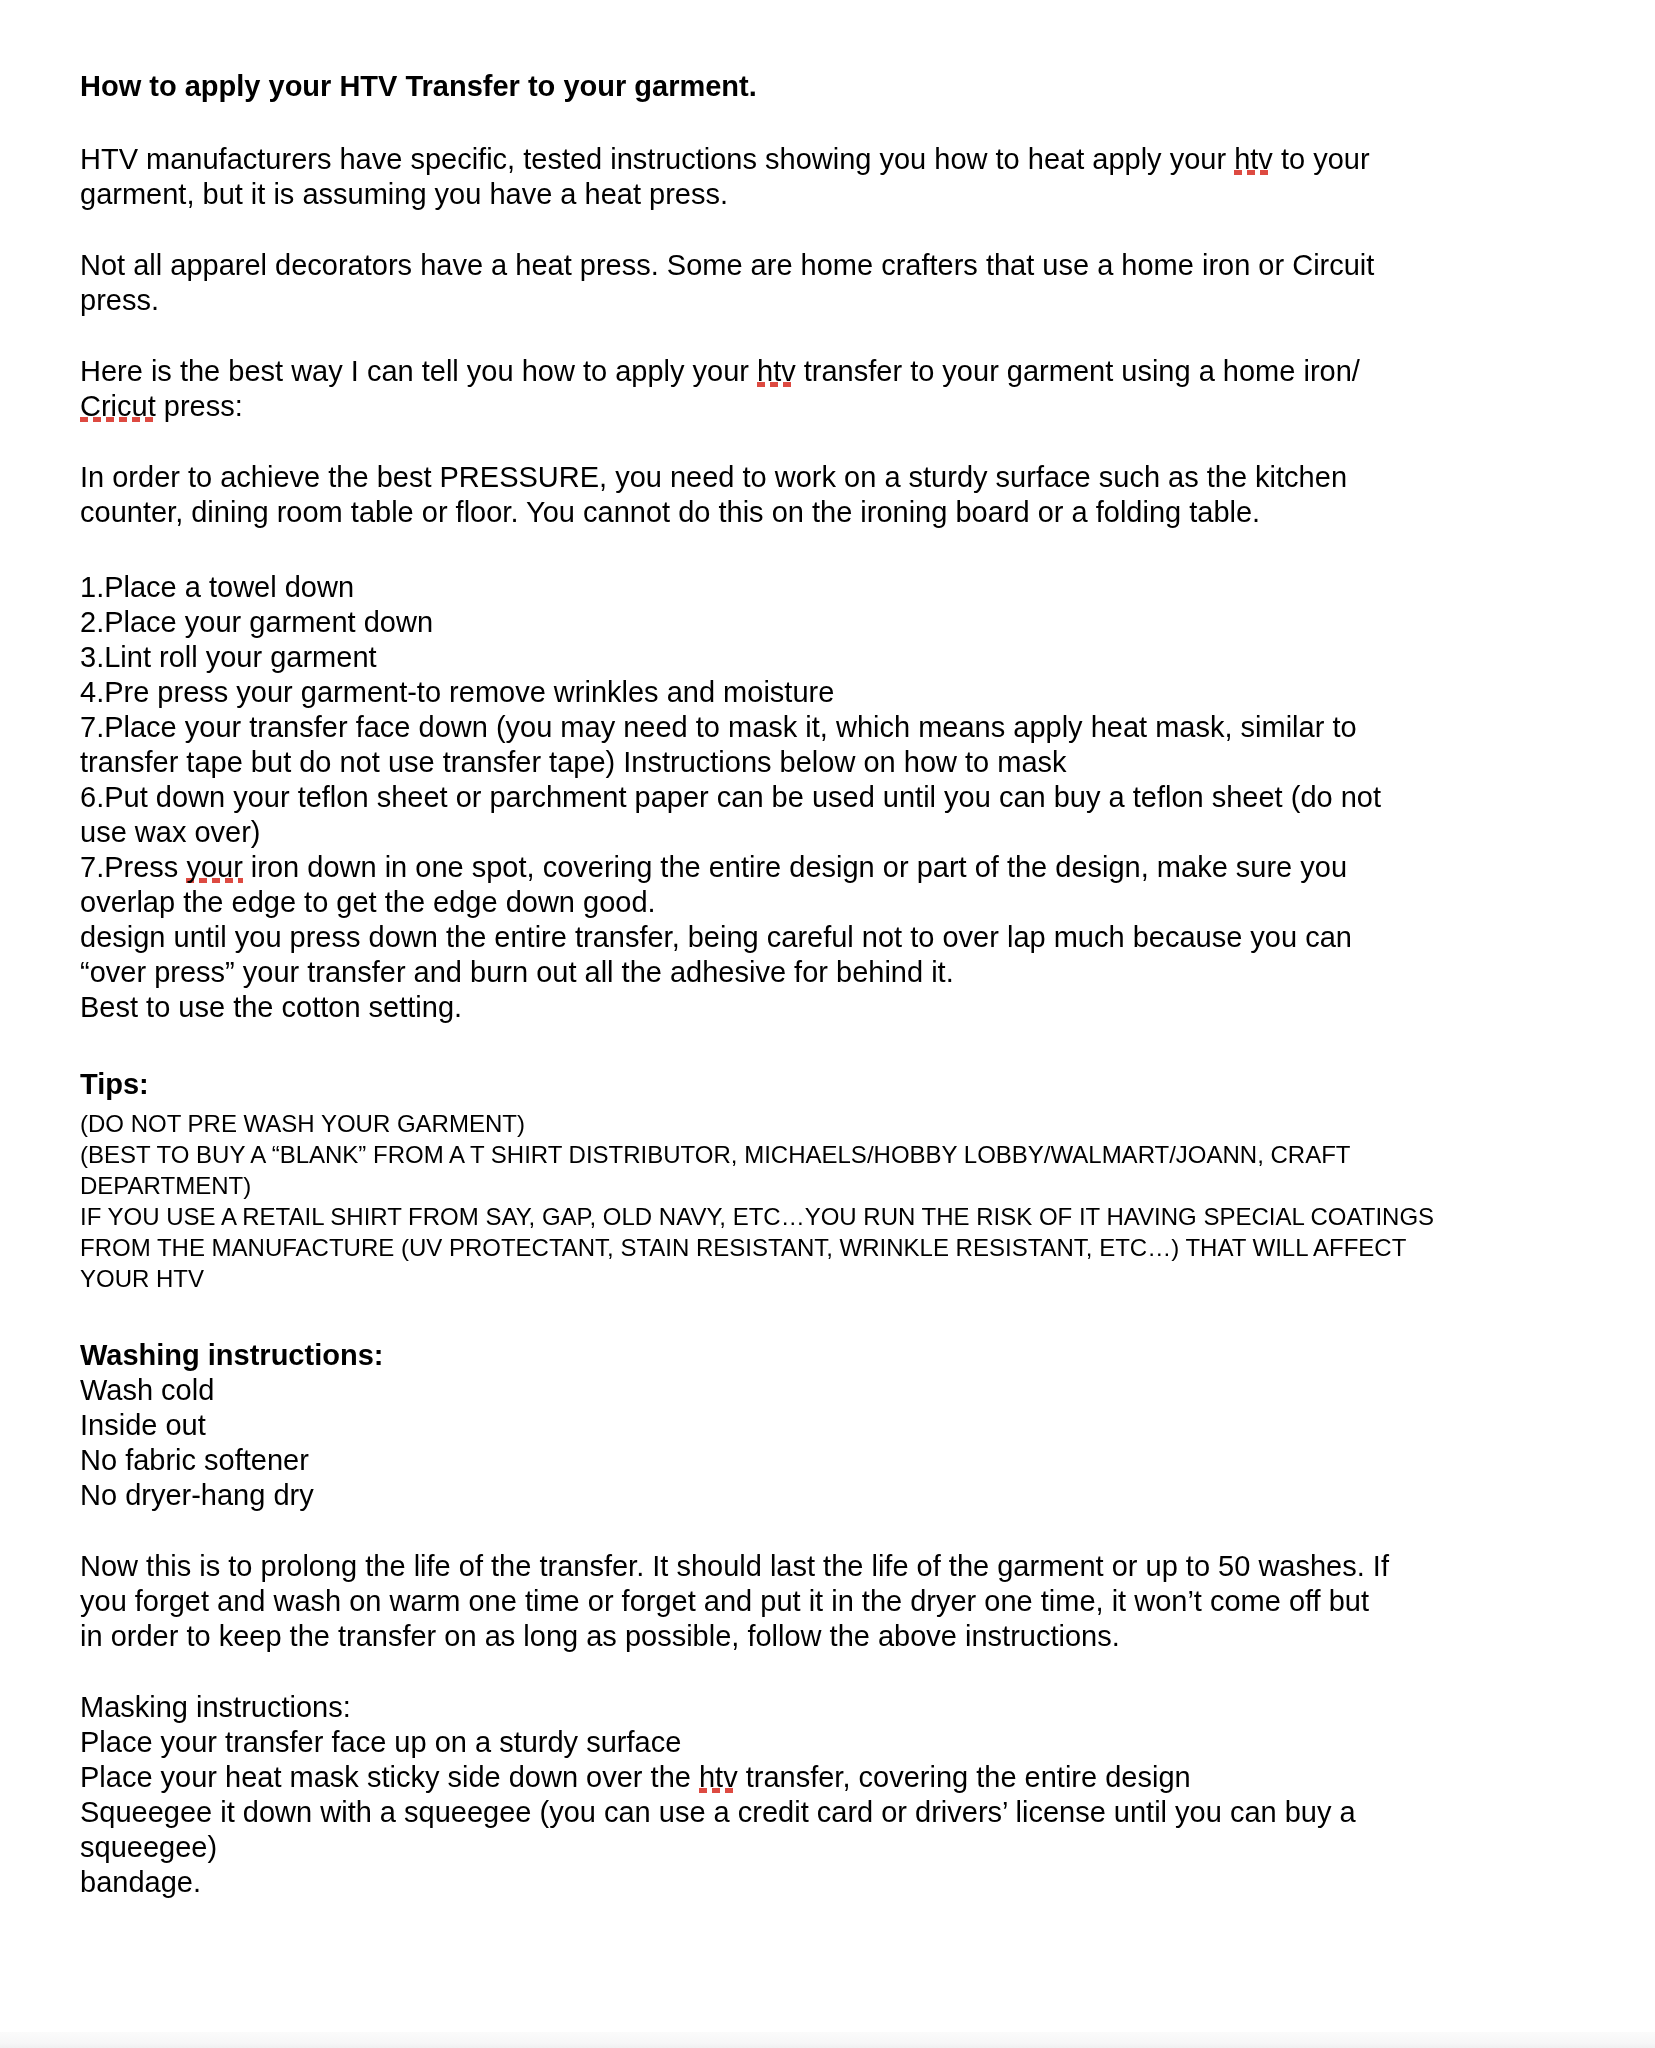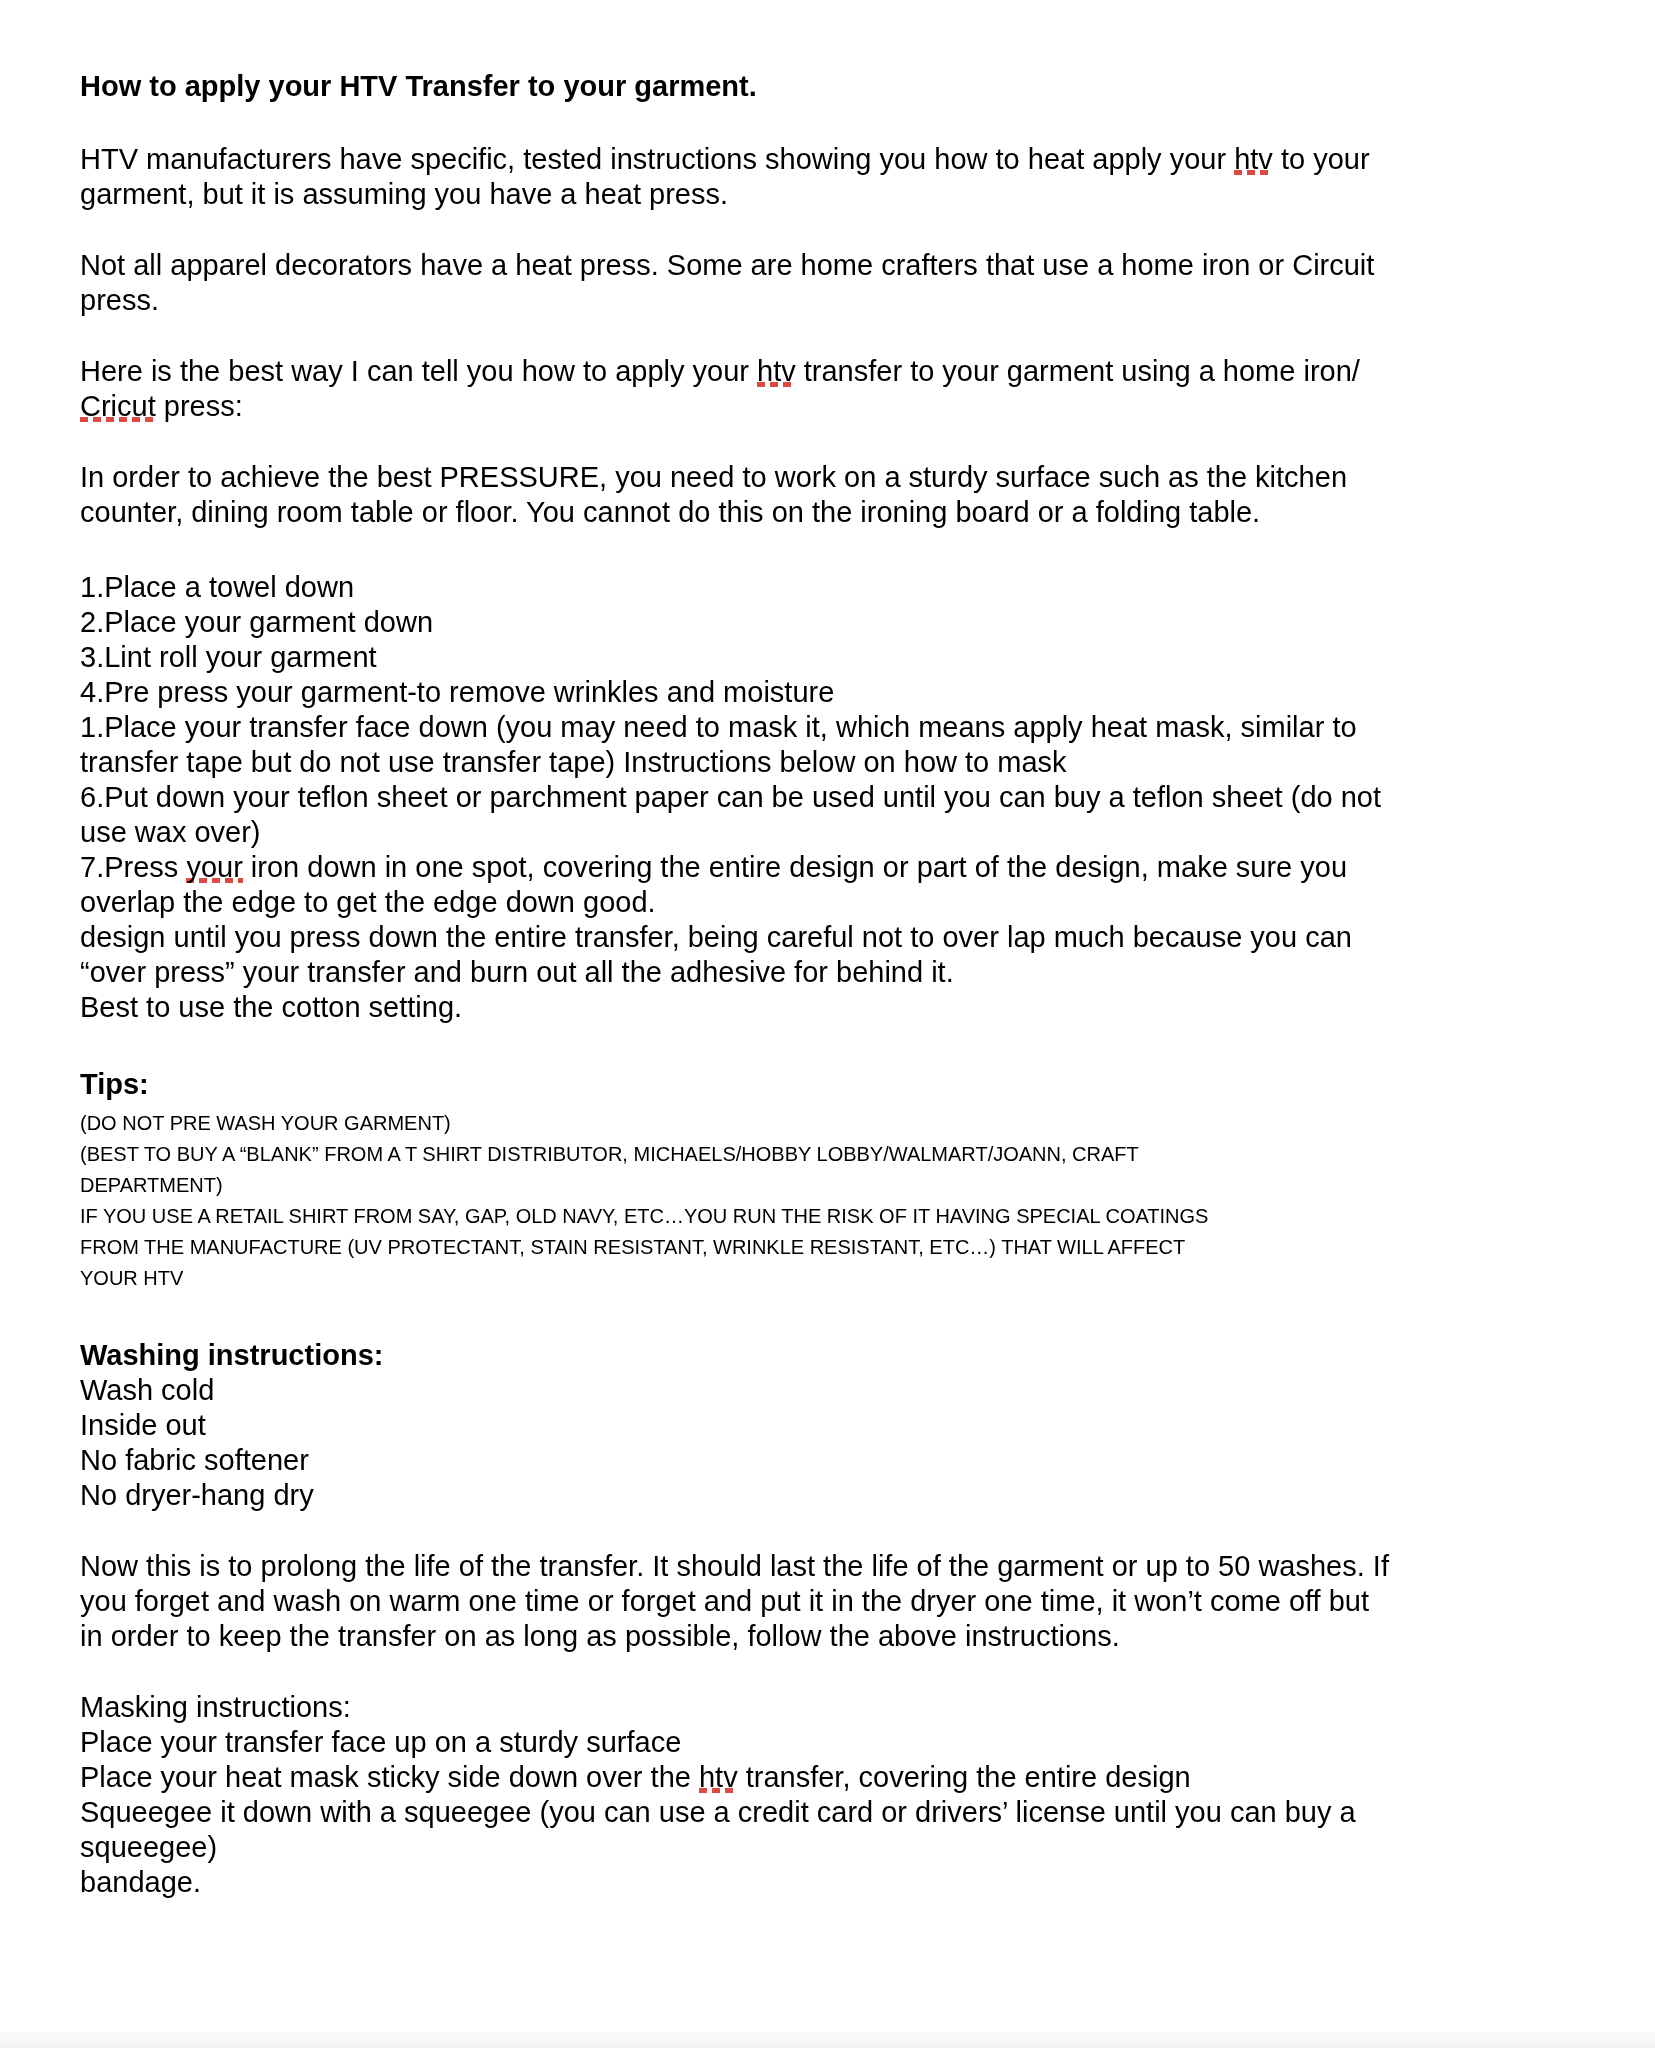--- a/index.html
+++ b/index.html
@@ -25,21 +25,21 @@
   }
   .ln { min-height: 35px; }
   .b  { font-weight: bold; }
   .mb38 { margin-bottom: 38px; }
   .mb36 { margin-bottom: 36px; }
   .mb40 { margin-bottom: 40px; }
   .mb42 { margin-bottom: 42px; }
   .mb6  { margin-bottom: 6px; }
   .mb44 { margin-bottom: 44px; }
   .tips {
-    font-size: 20px;
+    font-size: 24px;
     line-height: 31px;
   }
   .tips .ln { min-height: 31px; }
   .sq {
     background-image: repeating-linear-gradient(90deg, #dd4a41 0, #dd4a41 8px, transparent 8px, transparent 13px);
     background-repeat: no-repeat;
     background-size: 100% 5px;
     background-position: 0 100%;
   }
   .footer-bar {
@@ -76,21 +76,21 @@
   <div class="mb40">
     <div class="ln">In order to achieve the best PRESSURE, you need to work on a sturdy surface such as the kitchen</div>
     <div class="ln">counter, dining room table or floor. You cannot do this on the ironing board or a folding table.</div>
   </div>
 
   <div class="mb42">
     <div class="ln">1.Place a towel down</div>
     <div class="ln">2.Place your garment down</div>
     <div class="ln">3.Lint roll your garment</div>
     <div class="ln">4.Pre press your garment-to remove wrinkles and moisture</div>
-    <div class="ln">1.Place your transfer face down (you may need to mask it, which means apply heat mask, similar to</div>
+    <div class="ln">7.Place your transfer face down (you may need to mask it, which means apply heat mask, similar to</div>
     <div class="ln">transfer tape but do not use transfer tape) Instructions below on how to mask</div>
     <div class="ln">6.Put down your teflon sheet or parchment paper can be used until you can buy a teflon sheet (do not</div>
     <div class="ln">use wax over)</div>
     <div class="ln"><span>7.Press </span><span class="sq">your</span><span> iron down in one spot, covering the entire design or part of the design, make sure you</span></div>
     <div class="ln">overlap the edge to get the edge down good.</div>
     <div class="ln">design until you press down the entire transfer, being careful not to over lap much because you can</div>
     <div class="ln">“over press” your transfer and burn out all the adhesive for behind it.</div>
     <div class="ln">Best to use the cotton setting.</div>
   </div>
 

